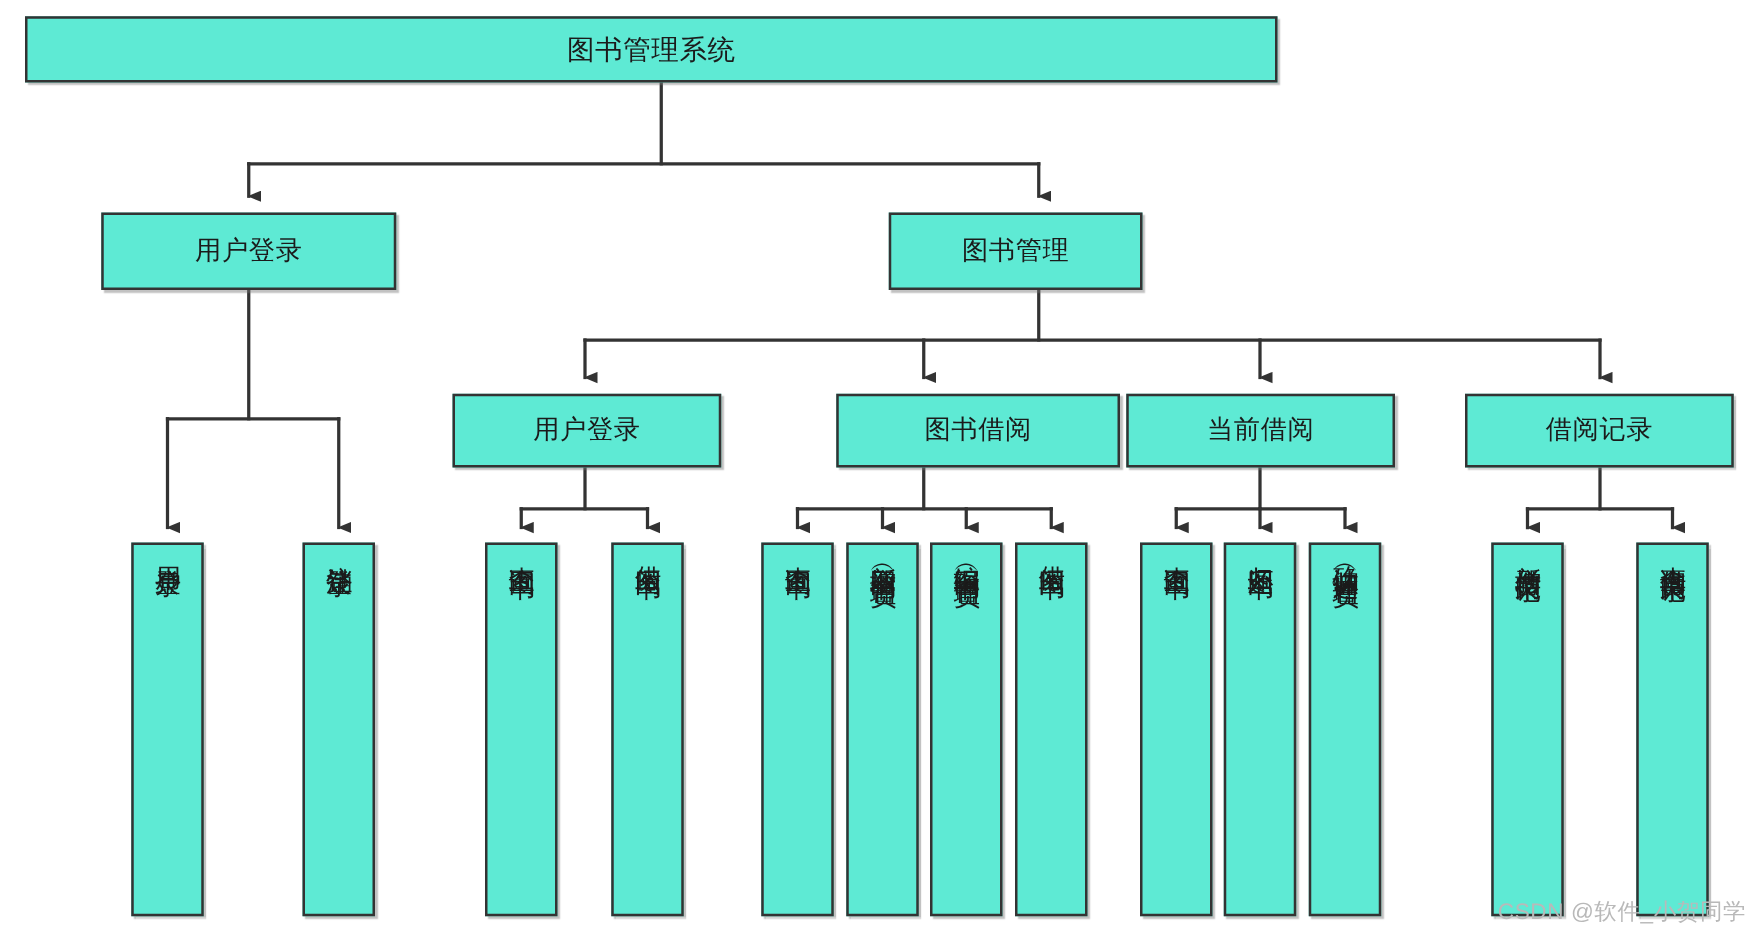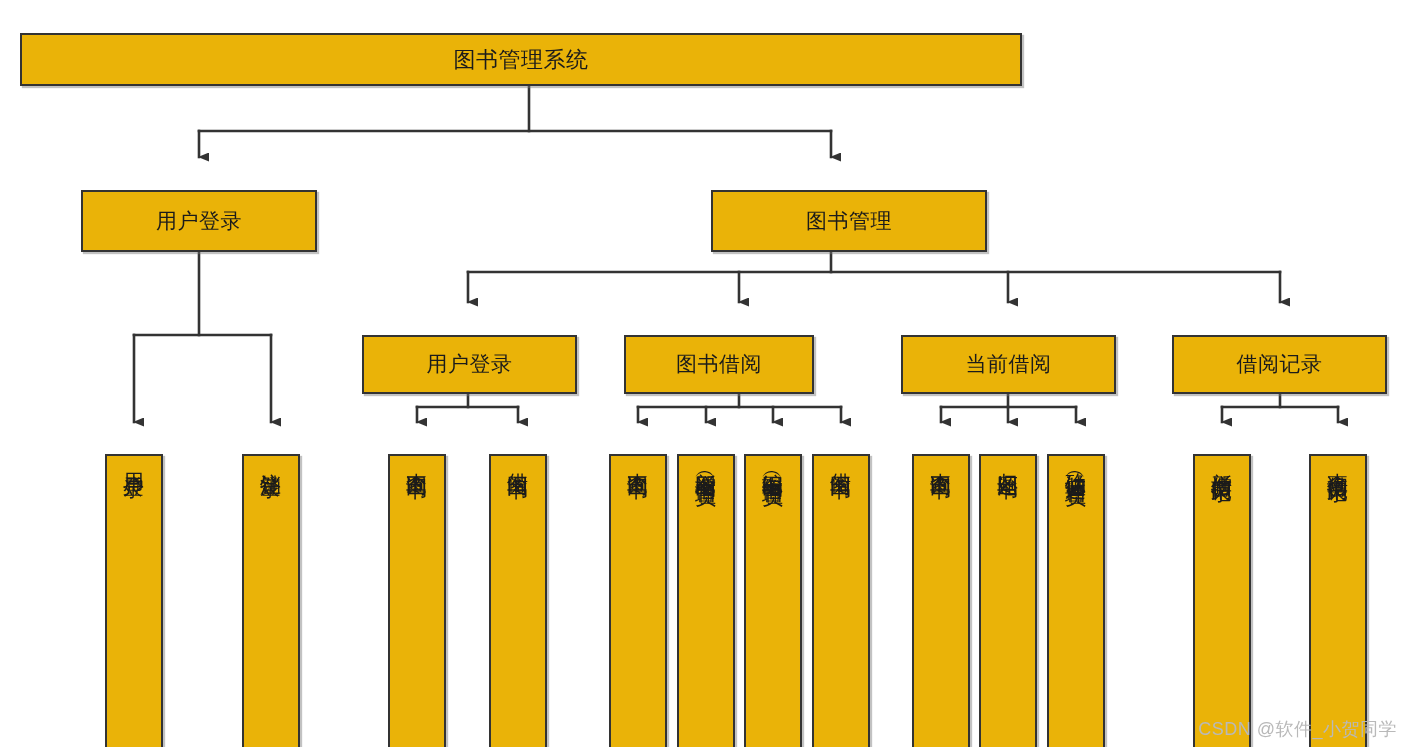--- a/index.html
+++ b/index.html
@@ -22,28 +22,27 @@
   }
   svg.layer {
     position: absolute;
     left: 0; top: 0;
     width: 1405px;
     height: 747px;
   }
   .node-box {
     position: absolute;
     box-sizing: border-box;
-    background: #eab308;
+    background: #5eead4;
     border: 2px solid #333333;
     box-shadow: 2px 2px 1px rgba(120,120,120,0.45);
     display: flex;
     align-items: center;
     justify-content: center;
     overflow: hidden;
-    margin-top: 20px;
   }
   .node-label {
     color: #1b1b1b;
     line-height: 1.18;
     text-align: center;
     white-space: nowrap;
   }
   .node-box.horizontal .node-label {
     font-size: 21px;
     letter-spacing: 0.5px;
@@ -130,28 +129,28 @@
     </g>
   </svg>
 
   <div class="node-box horizontal root" style="left:20px; top:13px; width:1002px; height:53px;">
     <span class="node-label">图书管理系统</span>
   </div>
 
   <div class="node-box horizontal" style="left:81px; top:170px; width:236px; height:62px;">
     <span class="node-label">用户登录</span>
   </div>
-  <div class="node-box horizontal" style="left:711px; top:170px; width:276px; height:62px;">
+  <div class="node-box horizontal" style="left:711px; top:170px; width:203px; height:62px;">
     <span class="node-label">图书管理</span>
   </div>
 
   <div class="node-box horizontal" style="left:362px; top:315px; width:215px; height:59px;">
     <span class="node-label">用户登录</span>
   </div>
-  <div class="node-box horizontal" style="left:624px; top:315px; width:190px; height:59px;">
+  <div class="node-box horizontal" style="left:669px; top:315px; width:227px; height:59px;">
     <span class="node-label">图书借阅</span>
   </div>
   <div class="node-box horizontal" style="left:901px; top:315px; width:215px; height:59px;">
     <span class="node-label">当前借阅</span>
   </div>
   <div class="node-box horizontal" style="left:1172px; top:315px; width:215px; height:59px;">
     <span class="node-label">借阅记录</span>
   </div>
 
   <div class="node-box vertical" style="left:105px; top:434px; width:58px; height:299px;">

